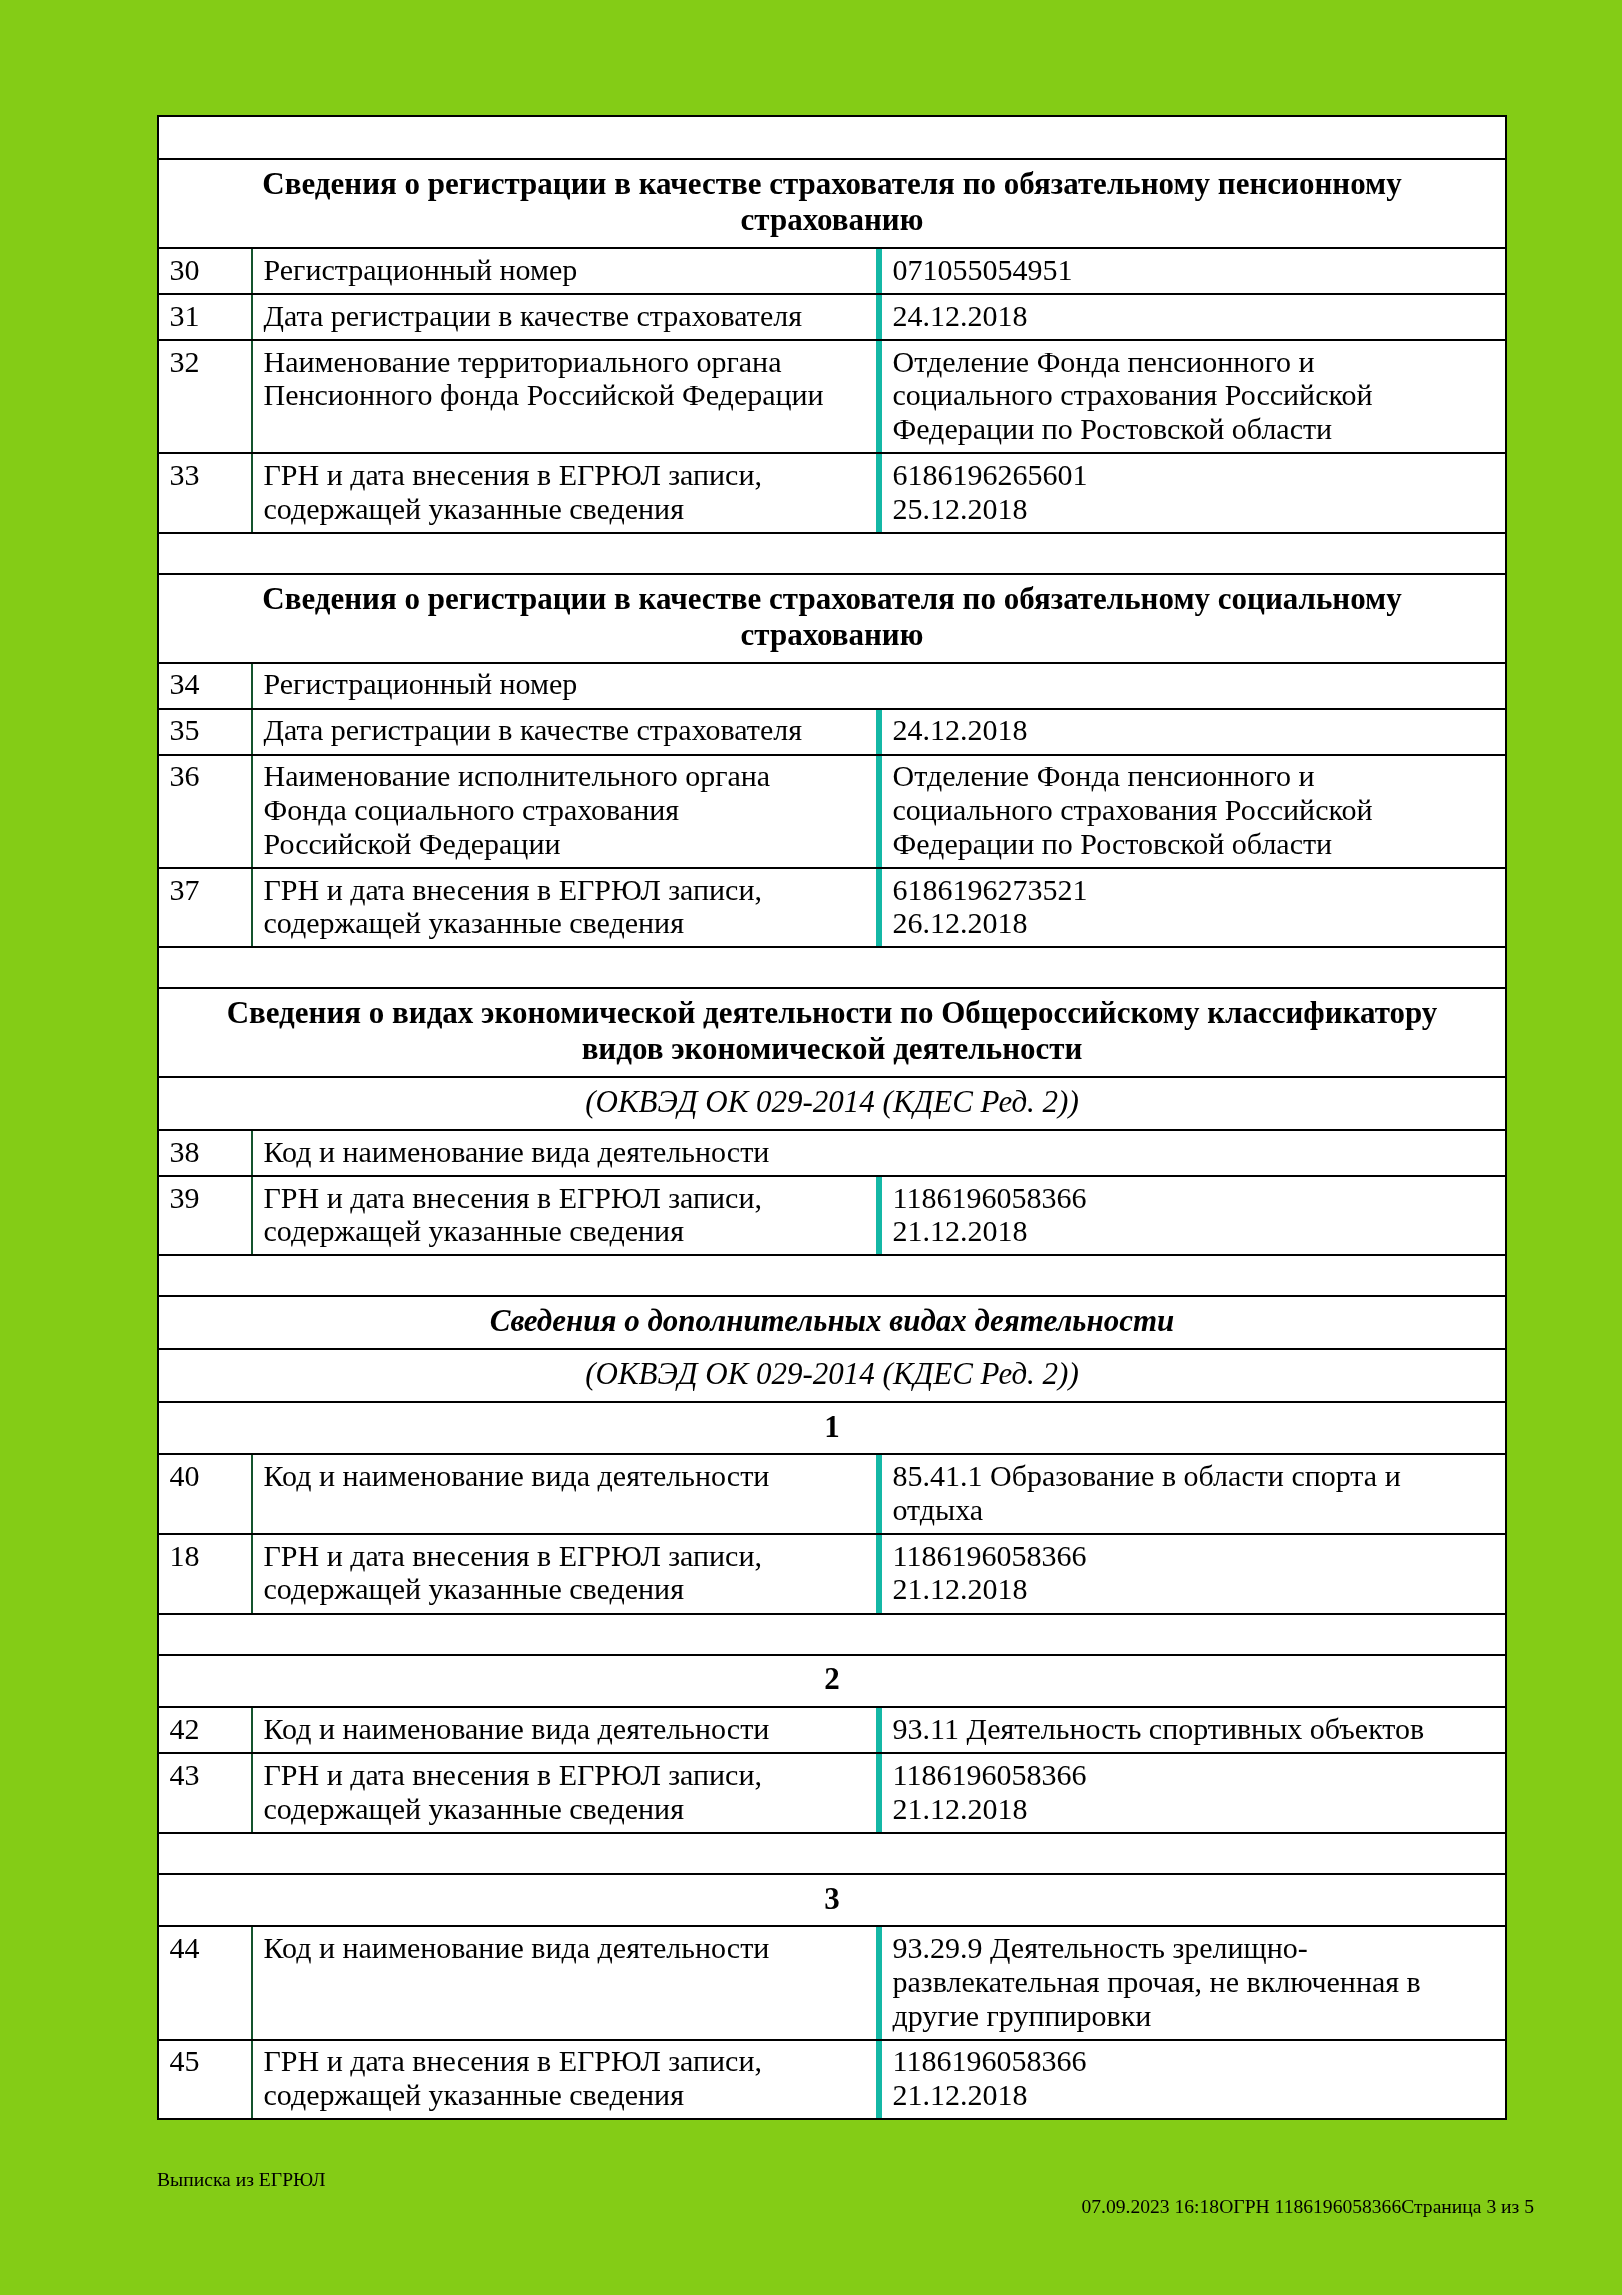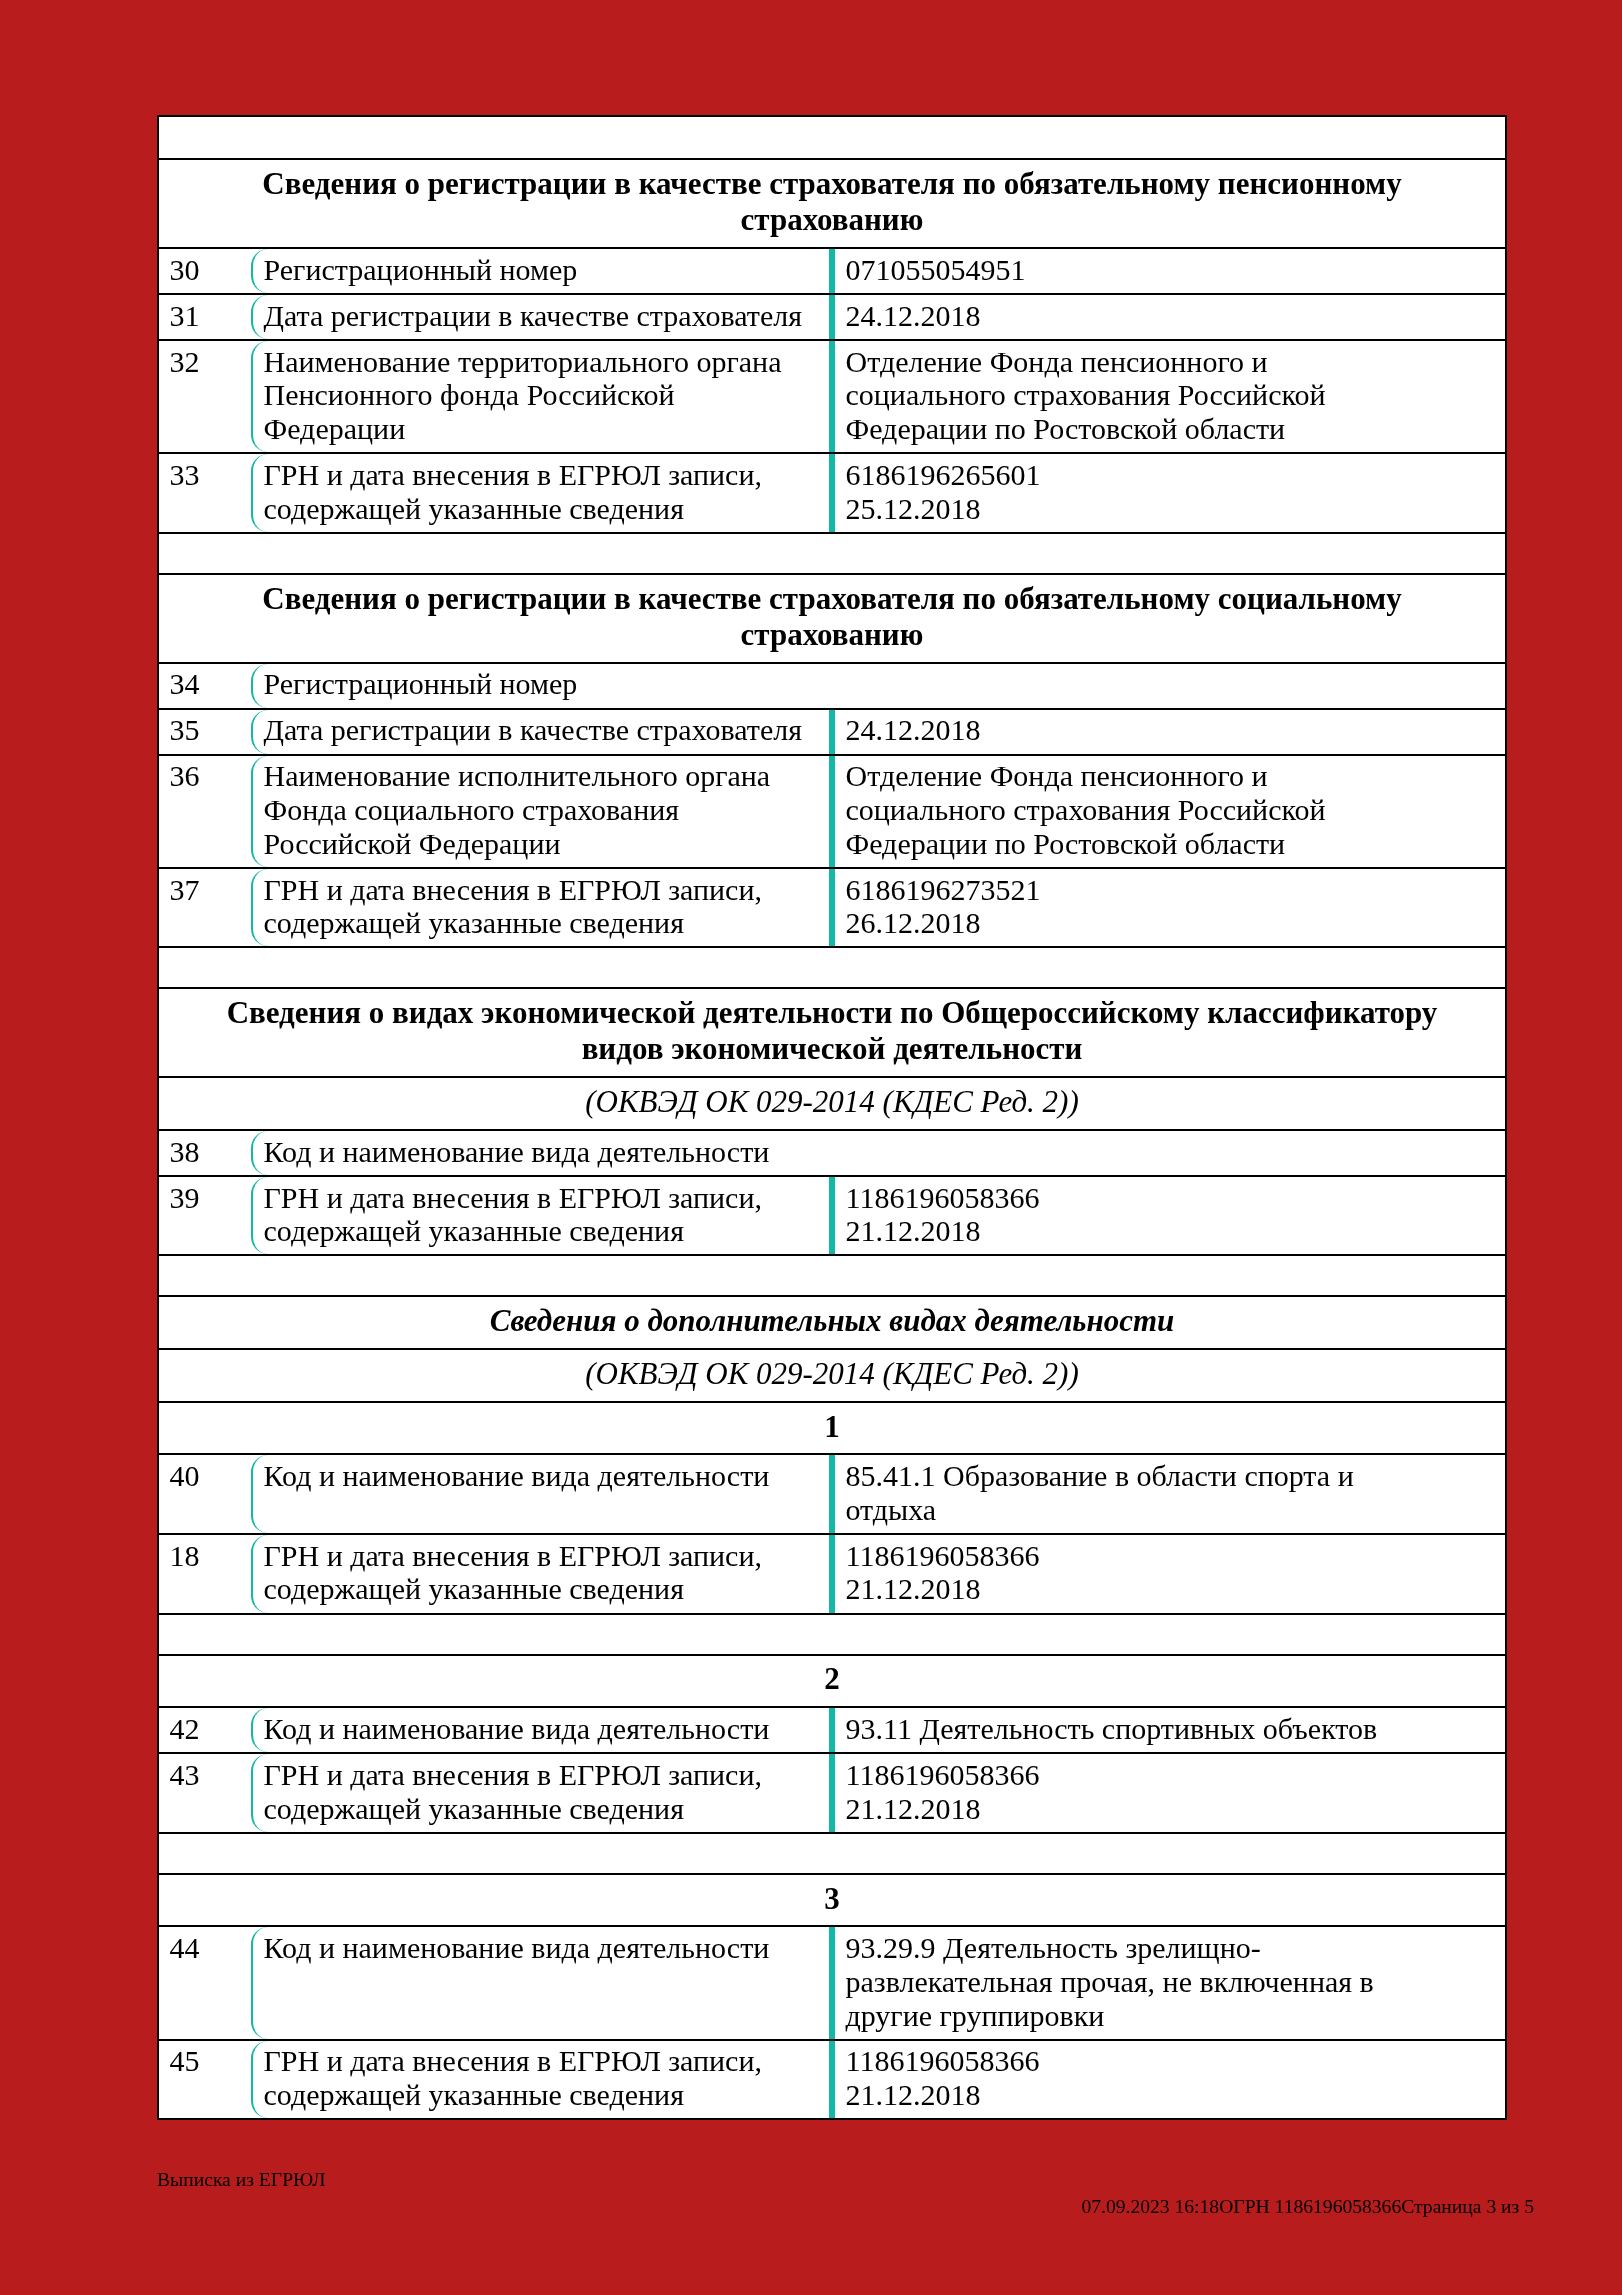--- a/index.html
+++ b/index.html
@@ -2,21 +2,21 @@
 <html style="font-size:10.5px"><head>
 <meta charset="utf-8">
 <style>
   * { margin: 0; padding: 0; box-sizing: border-box; }
   html, body {
     width: 1622px; height: 2295px;
     background: #ffffff;
     font-family: "Liberation Serif", "DejaVu Serif", serif;
     color: #000000;
   }
-  .page { position: relative; width: 1622px; height: 2295px; overflow: hidden; background: #b91c1c; }
+  .page { position: relative; width: 1622px; height: 2295px; overflow: hidden; background: #84cc16; }
 
   
   .egrul-table {
     position: absolute;
     left: 157px; top: 115px;
     width: 1350px;
     border: 2.6px solid #000;
     background: #fff;
   }
   .trow { display: flex; align-items: stretch; border-top: 2px solid #000; }
@@ -36,21 +36,21 @@
   .trow.header.bold-italic .cell { font-weight: bold; font-style: italic; }
   .trow.header.italic .cell      { font-style: italic; }
 
   .trow.data .cell {
     font-size: 30px;
     line-height: 1.12;
     padding: 3.9px 10.5px 6.5px 10.5px;
     white-space: pre-line;
   }
   .cell.num   { flex: none; width: 92px; }
-  .cell.label { flex: none; width: 578px; border-left: 2px solid #14b8a6; border-radius: 17px; }
+  .cell.label { flex: none; width: 625px; border-left: 2px solid #14532d; }
   .cell.value { flex: 1; border-left: 6px solid #14b8a6; }
 
   
   .footer {
     position: absolute;
     left: 157px; top: 2169px;
     width: 1377px;
     font-size: 19.6px;
     line-height: 1.15;
   }

